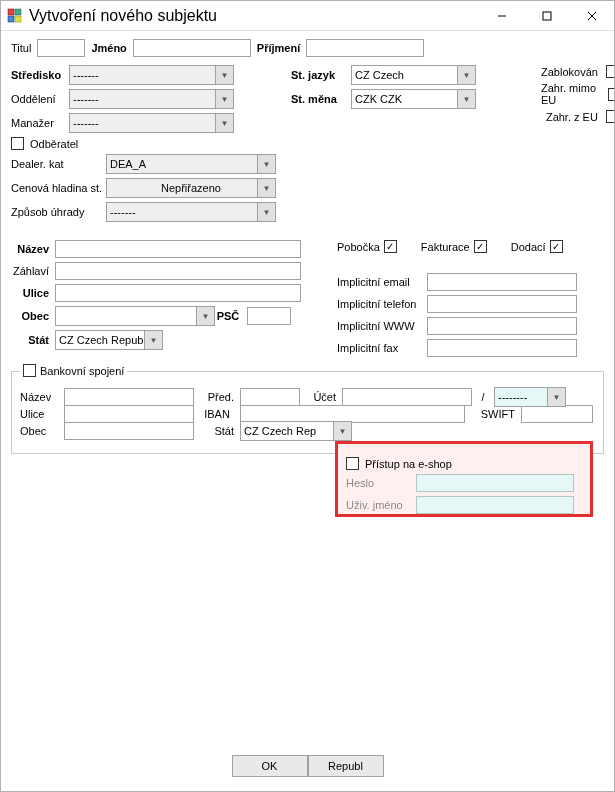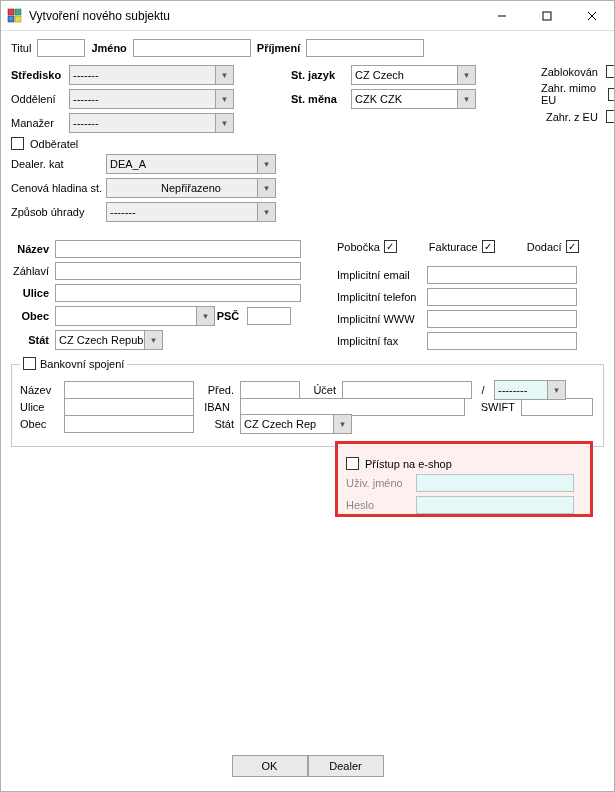--- a/index.html
+++ b/index.html
@@ -18,21 +18,21 @@
     background: #fff;
     display: flex;
     align-items: center;
     padding-left: 6px;
     border-bottom: 1px solid #e0e0e0;
   }
   .titlebar .app-icon {
     width: 16px; height: 16px; margin-right: 6px;
     display: flex; align-items: center; justify-content: center;
   }
-  .titlebar .title { flex: 1; font-size: 12px; }
+  .titlebar .title { flex: 1; font-size: 16px; }
   .win-btns { display: flex; height: 100%; }
   .win-btn {
     width: 45px; display: flex; align-items: center; justify-content: center;
     font-size: 13px; color: #333;
   }
   .content { padding: 8px 10px; position: relative; }
   .row { display: flex; align-items: center; margin-bottom: 4px; }
   .bold { font-weight: bold; }
   label { display: inline-block; }
   input[type="text"], .input {
@@ -81,21 +81,21 @@
   .eshop-box .row { margin-bottom: 4px; }
   .eshop-box label { color: #888; width: 70px; }
   .eshop-box .input { width: 158px; background: #e6f7f7; border:1px solid #b0c8c8; }
   .address-section { margin-top: 18px; display: flex; gap: 16px; }
   .addr-left { width: 310px; }
   .addr-left .row label { width: 44px; text-align: right; padding-right: 6px; }
   .addr-left .input { width: 246px; }
   .addr-right { flex: 1; }
   .addr-right .row label { width: 90px; }
   .addr-right .input { width: 150px; }
-  .chk-row { display: flex; align-items: center; gap: 20px; margin-bottom: 13px; }
+  .chk-row { display: flex; align-items: center; gap: 12px; margin-bottom: 20px; }
   .chk-row .grp { display: flex; align-items: center; gap: 4px; }
   .bank-box {
     margin-top: 10px; border: 1px solid #c8c8c8;
     padding: 6px 8px 8px;
     position: relative;
   }
   .bank-title {
     position: relative; top: -14px; background: #fff; padding: 0 3px;
     display: inline-flex; align-items: center; gap: 4px;
   }
@@ -366,29 +366,29 @@
     </div>
   </div>
 </div>
 
 <div class="eshop-box">
   <div class="row" style="gap:6px;">
     <span class="checkbox"></span>
     <span style="color:#000">Přístup na e-shop</span>
   </div>
   <div class="row">
+    <label>Heslo</label>
+    <input class="input" type="text" style="">
+  </div>
+  <div class="row">
     <label>Uživ. jméno</label>
-    <input class="input" type="text" style="">
-  </div>
-  <div class="row">
-    <label>Heslo</label>
     <input class="input" type="text" style="">
   </div>
 </div>
 
 <div class="bottom-btns">
   <div class="btn">
       <span>OK</span>
     </div>
   <div class="btn">
-      <span>Dealer</span>
+      <span>Republ</span>
     </div>
 </div>
 
 </body></html>

